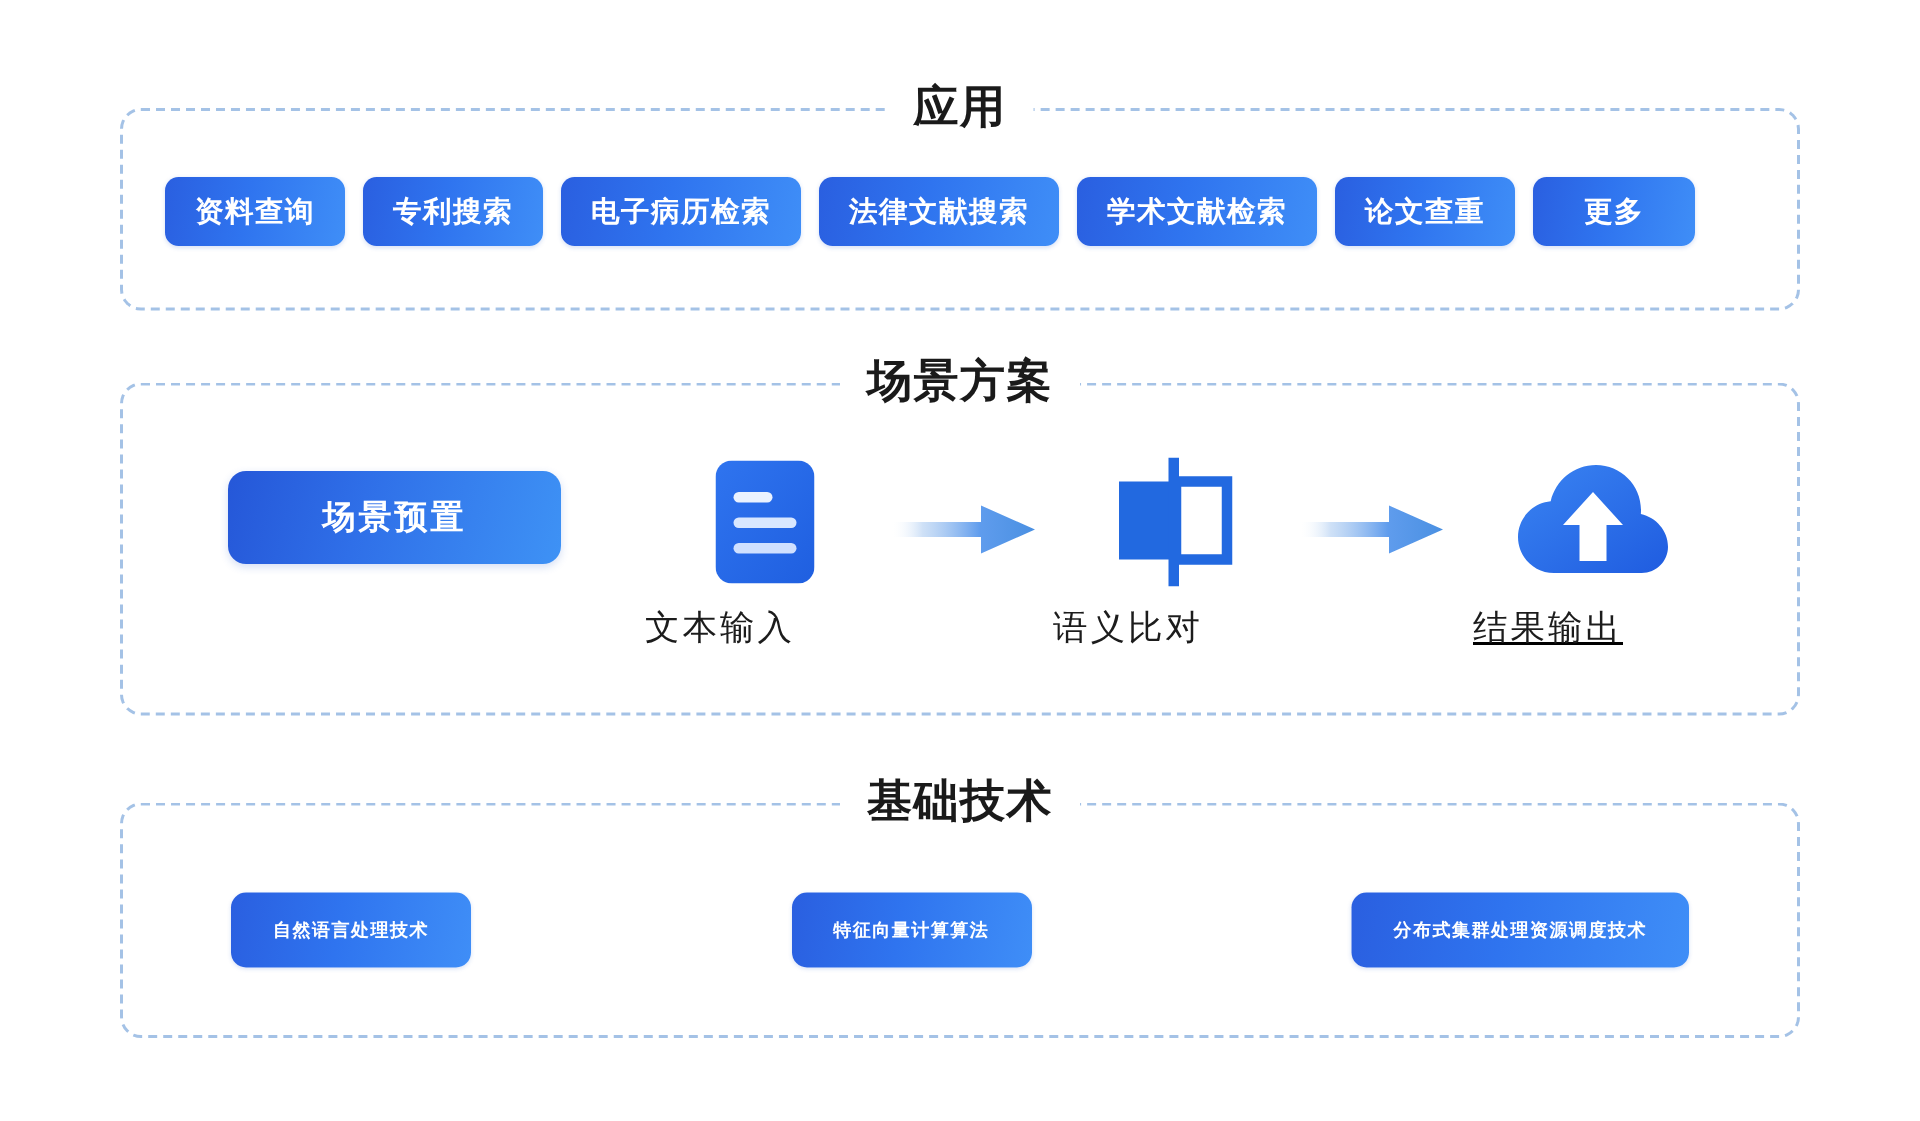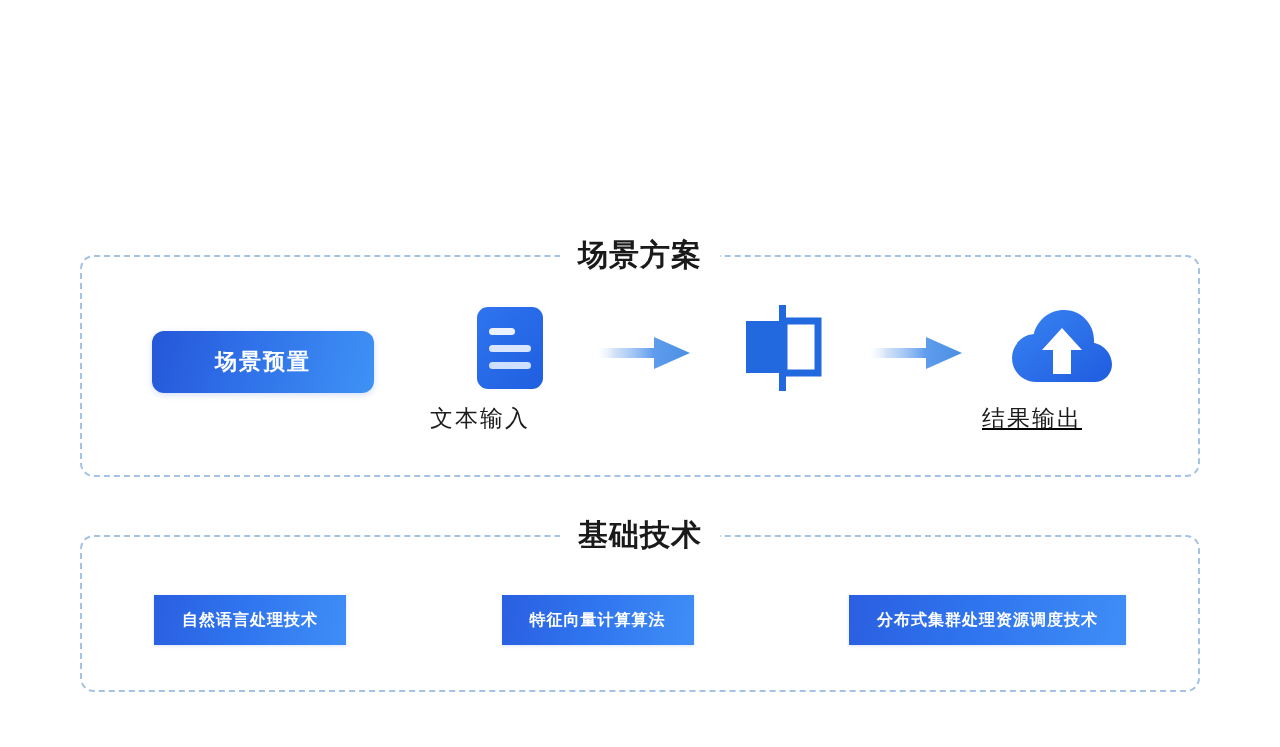--- a/index.html
+++ b/index.html
@@ -85,35 +85,35 @@
     position: absolute;
     left: 72px;
     top: 58px;
     right: 72px;
     display: flex;
     align-items: center;
     justify-content: space-between;
   }
   .found-row .pill {
     height: 50px;
-    font-size: 16px;
+    font-size: 12px;
     padding: 0 28px;
-    border-radius: 0;
+    border-radius: 10px;
   }
 
   
   .flow {
     position: absolute;
     left: 0; right: 0; top: 0; bottom: 0;
   }
 
   .preset-btn {
     position: absolute;
     left: 70px;
-    top: 74px;
+    top: 57px;
     width: 222px;
     height: 62px;
     border-radius: 12px;
     display: flex;
     align-items: center;
     justify-content: center;
     color: #ffffff;
     font-size: 22px;
     font-weight: bold;
     letter-spacing: 2px;
@@ -157,20 +157,33 @@
   #arrow-2 { left: 784px; }
 
   
   .icon-svg { display: block; }
 </style>
 </head>
 <body>
 
 <div class="canvas">
 
+  <div class="section" id="section-application">
+    <div class="section-title">应用</div>
+
+    <div class="app-row">
+      <div class="pill">资料查询</div>
+      <div class="pill">专利搜索</div>
+      <div class="pill">电子病历检索</div>
+      <div class="pill">法律文献搜索</div>
+      <div class="pill">学术文献检索</div>
+      <div class="pill">论文查重</div>
+      <div class="pill">更多</div>
+    </div>
+  </div>
 
   <div class="section" id="section-scenario">
     <div class="section-title">场景方案</div>
 
     <div class="flow">
 
       <div class="preset-btn">场景预置</div>
 
       <div class="step" id="step-text-input">
         <div class="step-icon">
@@ -205,20 +218,21 @@
       </div>
 
       <div class="step" id="step-compare">
         <div class="step-icon">
           <svg class="icon-svg" width="84" height="86" viewBox="0 0 84 86" xmlns="http://www.w3.org/2000/svg">
             <rect x="6" y="16" width="38" height="52" fill="#2269e0"></rect>
             <rect x="44" y="16" width="34" height="52" fill="none" stroke="#2269e0" stroke-width="7"></rect>
             <rect x="39" y="0" width="7" height="86" fill="#2269e0"></rect>
           </svg>
         </div>
+        <div class="step-label">语义比对</div>
       </div>
 
       <div class="arrow" id="arrow-2">
         <svg class="icon-svg" width="96" height="36" viewBox="0 0 96 36" xmlns="http://www.w3.org/2000/svg">
           <defs>
             <linearGradient id="gArr2" x1="0" y1="0" x2="1" y2="0">
               <stop offset="0%" stop-color="#ffffff" stop-opacity="0"></stop>
               <stop offset="22%" stop-color="#a7c8f0" stop-opacity="0.55"></stop>
               <stop offset="62%" stop-color="#5f9ced"></stop>
               <stop offset="100%" stop-color="#4a90e2"></stop>

